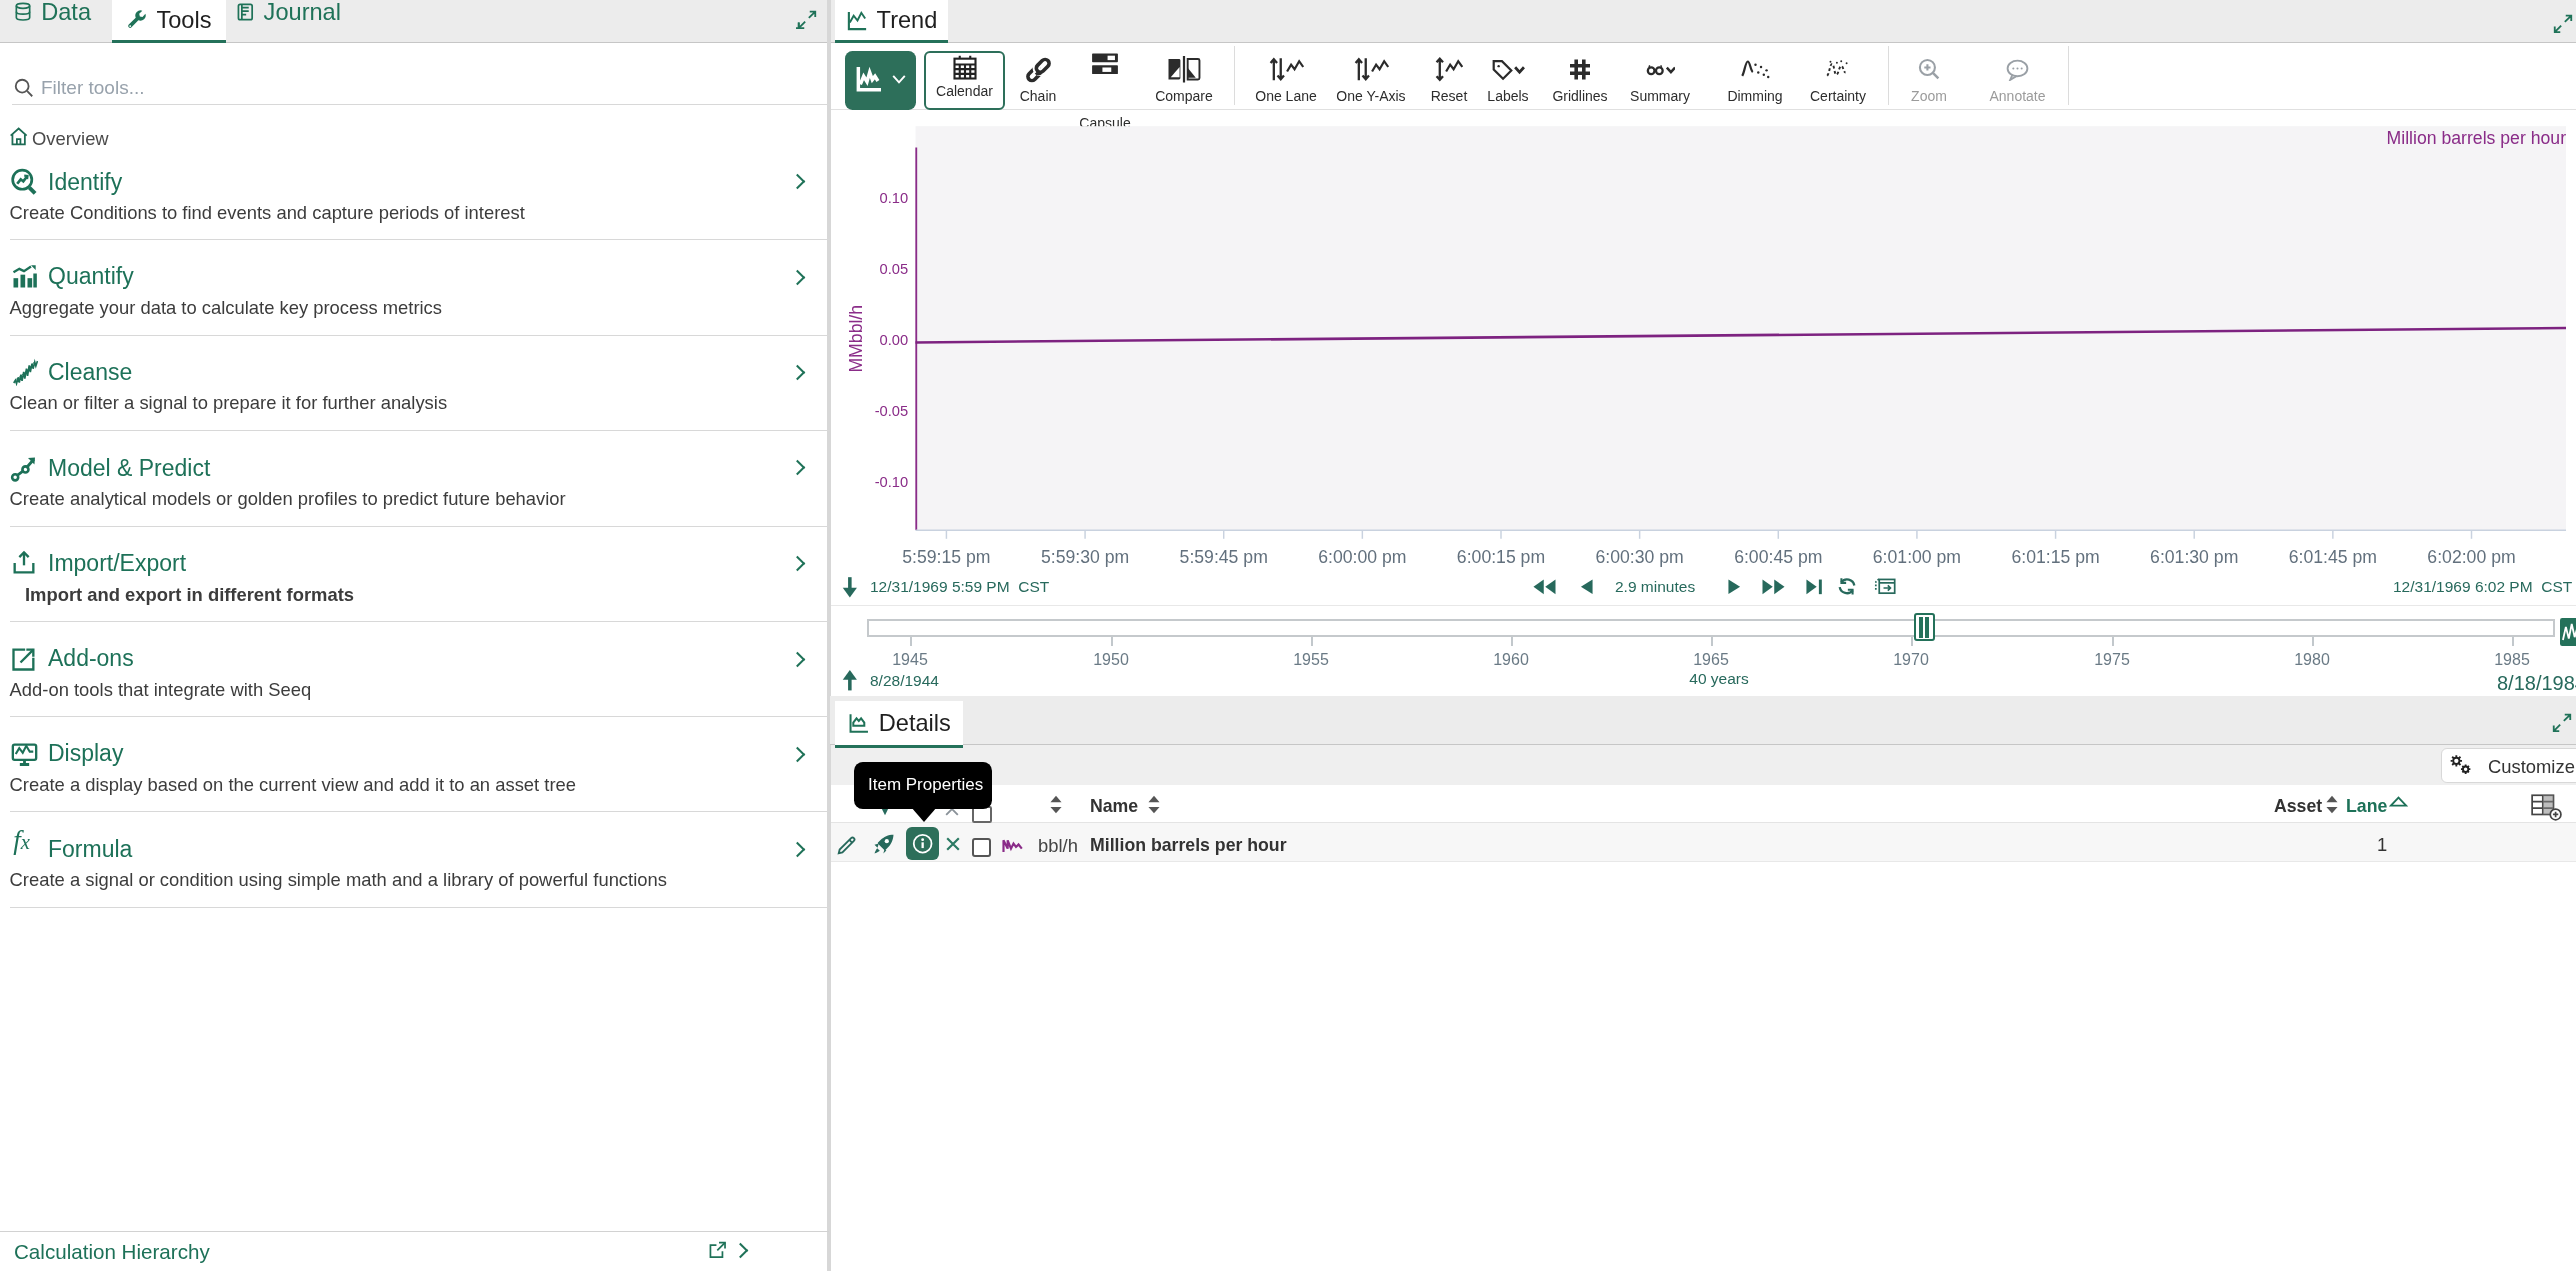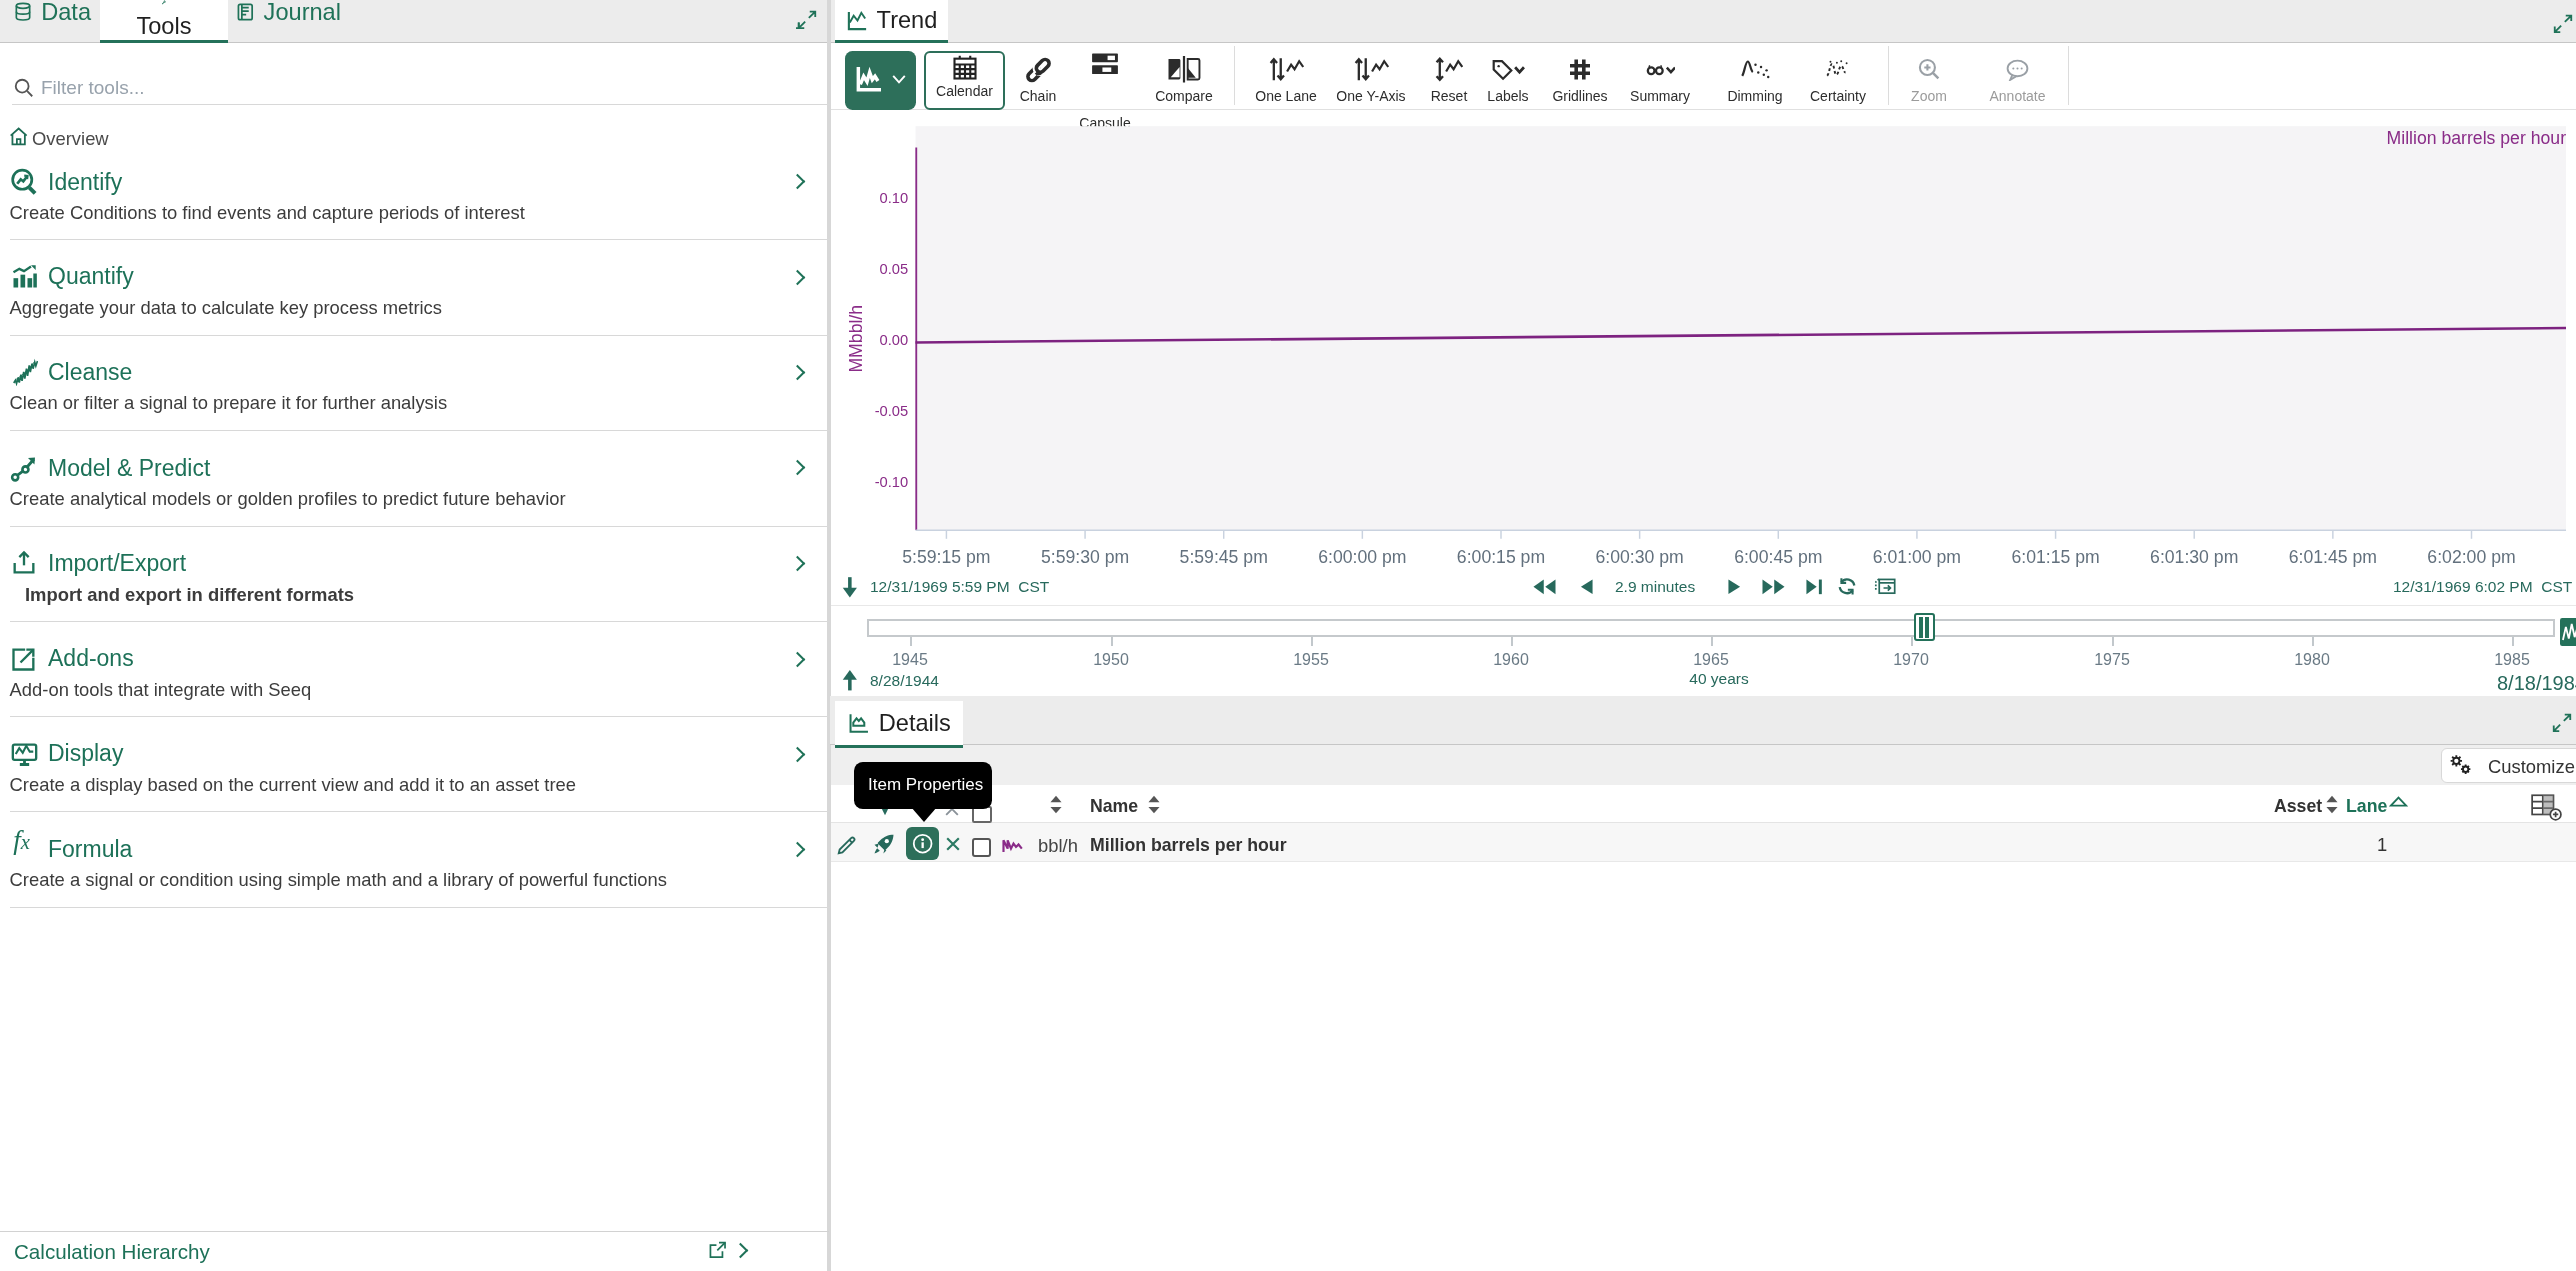--- a/index.html
+++ b/index.html
@@ -27,21 +27,21 @@
 <div class="tabbar" style="left:0;top:0;width:827px;"></div>
 
 <div class="tab" style="left:13.2px;">
   <svg width="20" height="21.3" viewBox="0 0 24 24" fill="none" stroke="#1f7258" stroke-width="2">
       <ellipse cx="12" cy="5" rx="8" ry="3"></ellipse>
       <path d="M4 5v7c0 1.7 3.6 3 8 3s8-1.3 8-3V5"></path>
       <path d="M4 12v7c0 1.7 3.6 3 8 3s8-1.3 8-3v-7"></path>
     </svg>
   <span>Data</span>
 </div>
-<div class="tab-active" style="left:100px;width:128px;flex-direction:column;">
+<div class="tab-active" style="left:112px;width:114px;">
   <svg width="22" height="22" viewBox="0 0 24 24" fill="#1f7258">
       <path d="M21.2 5.2a5.8 5.8 0 0 1-7.7 7.2L6 20a2.1 2.1 0 0 1-3-3l7.6-7.5a5.8 5.8 0 0 1 7.2-7.7l-3.4 3.4.7 2.9 2.9.7z"></path>
       <circle cx="4.6" cy="18.6" r="1" fill="#fff"></circle>
     </svg>
   <span>Tools</span>
 </div>
 <div class="tab" style="left:235px;">
   <svg width="20.6" height="22" viewBox="0 0 24 24" fill="none" stroke="#1f7258" stroke-width="2">
       <rect x="4" y="3" width="16" height="18" rx="2"></rect>
       <path d="M8 7h8M8 11h8M8 15h5"></path>

